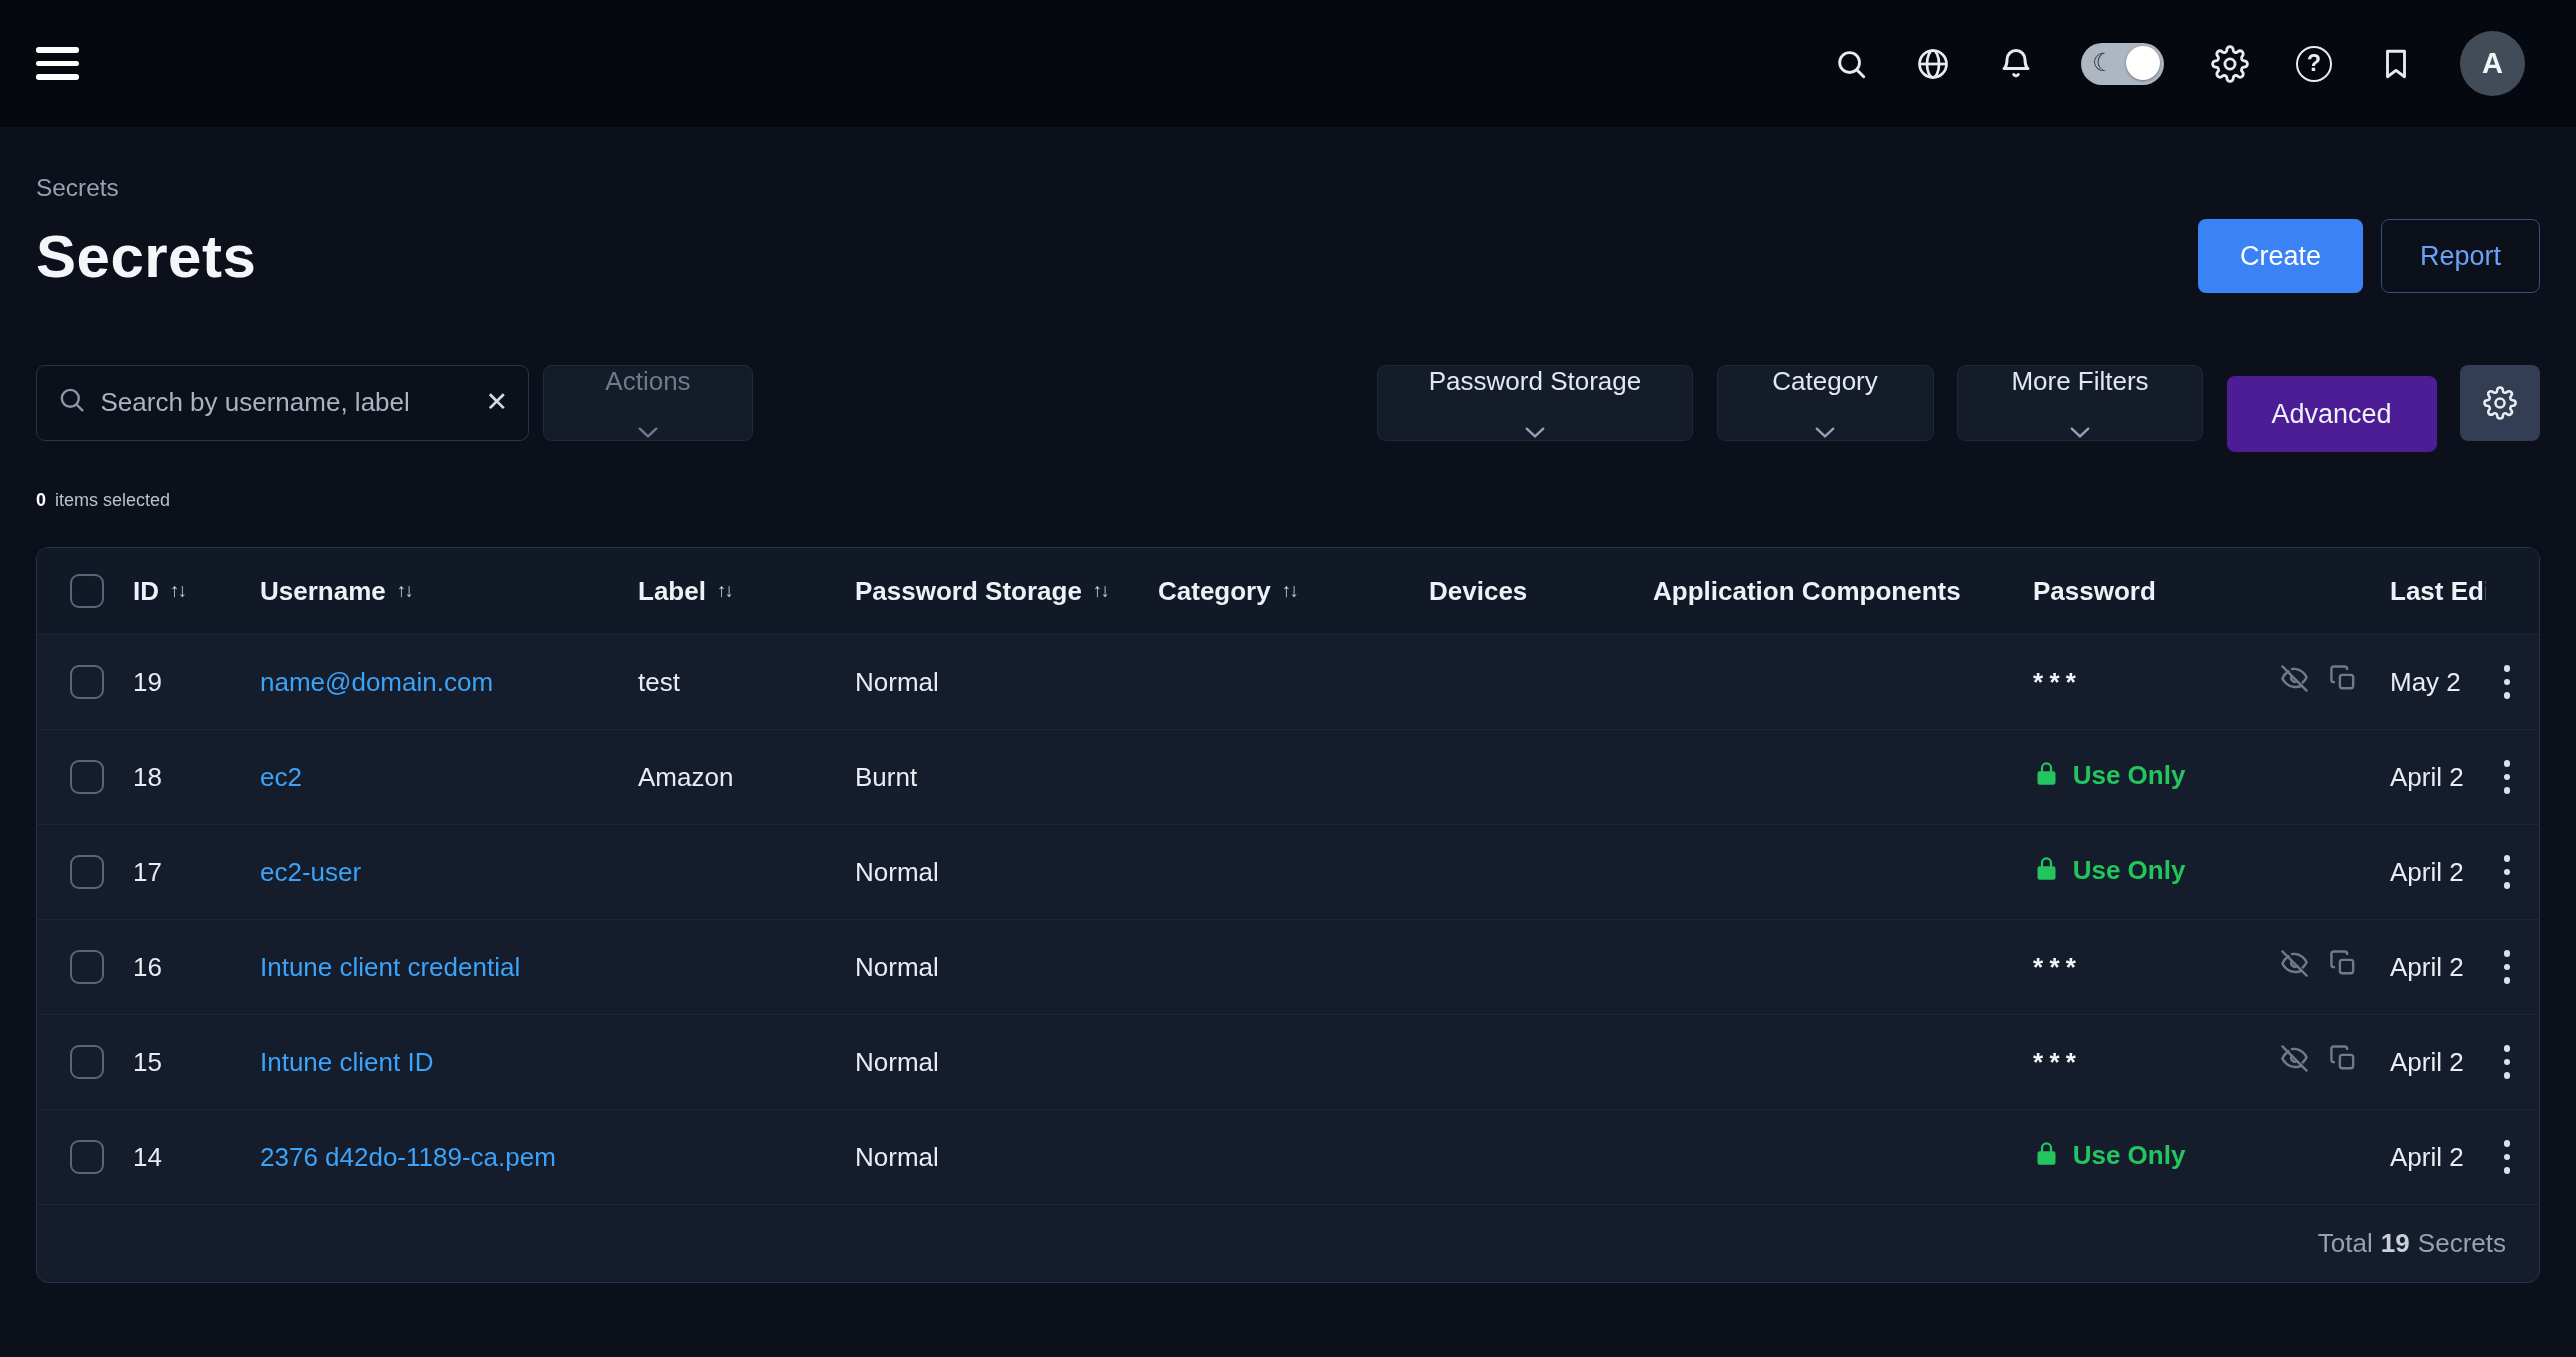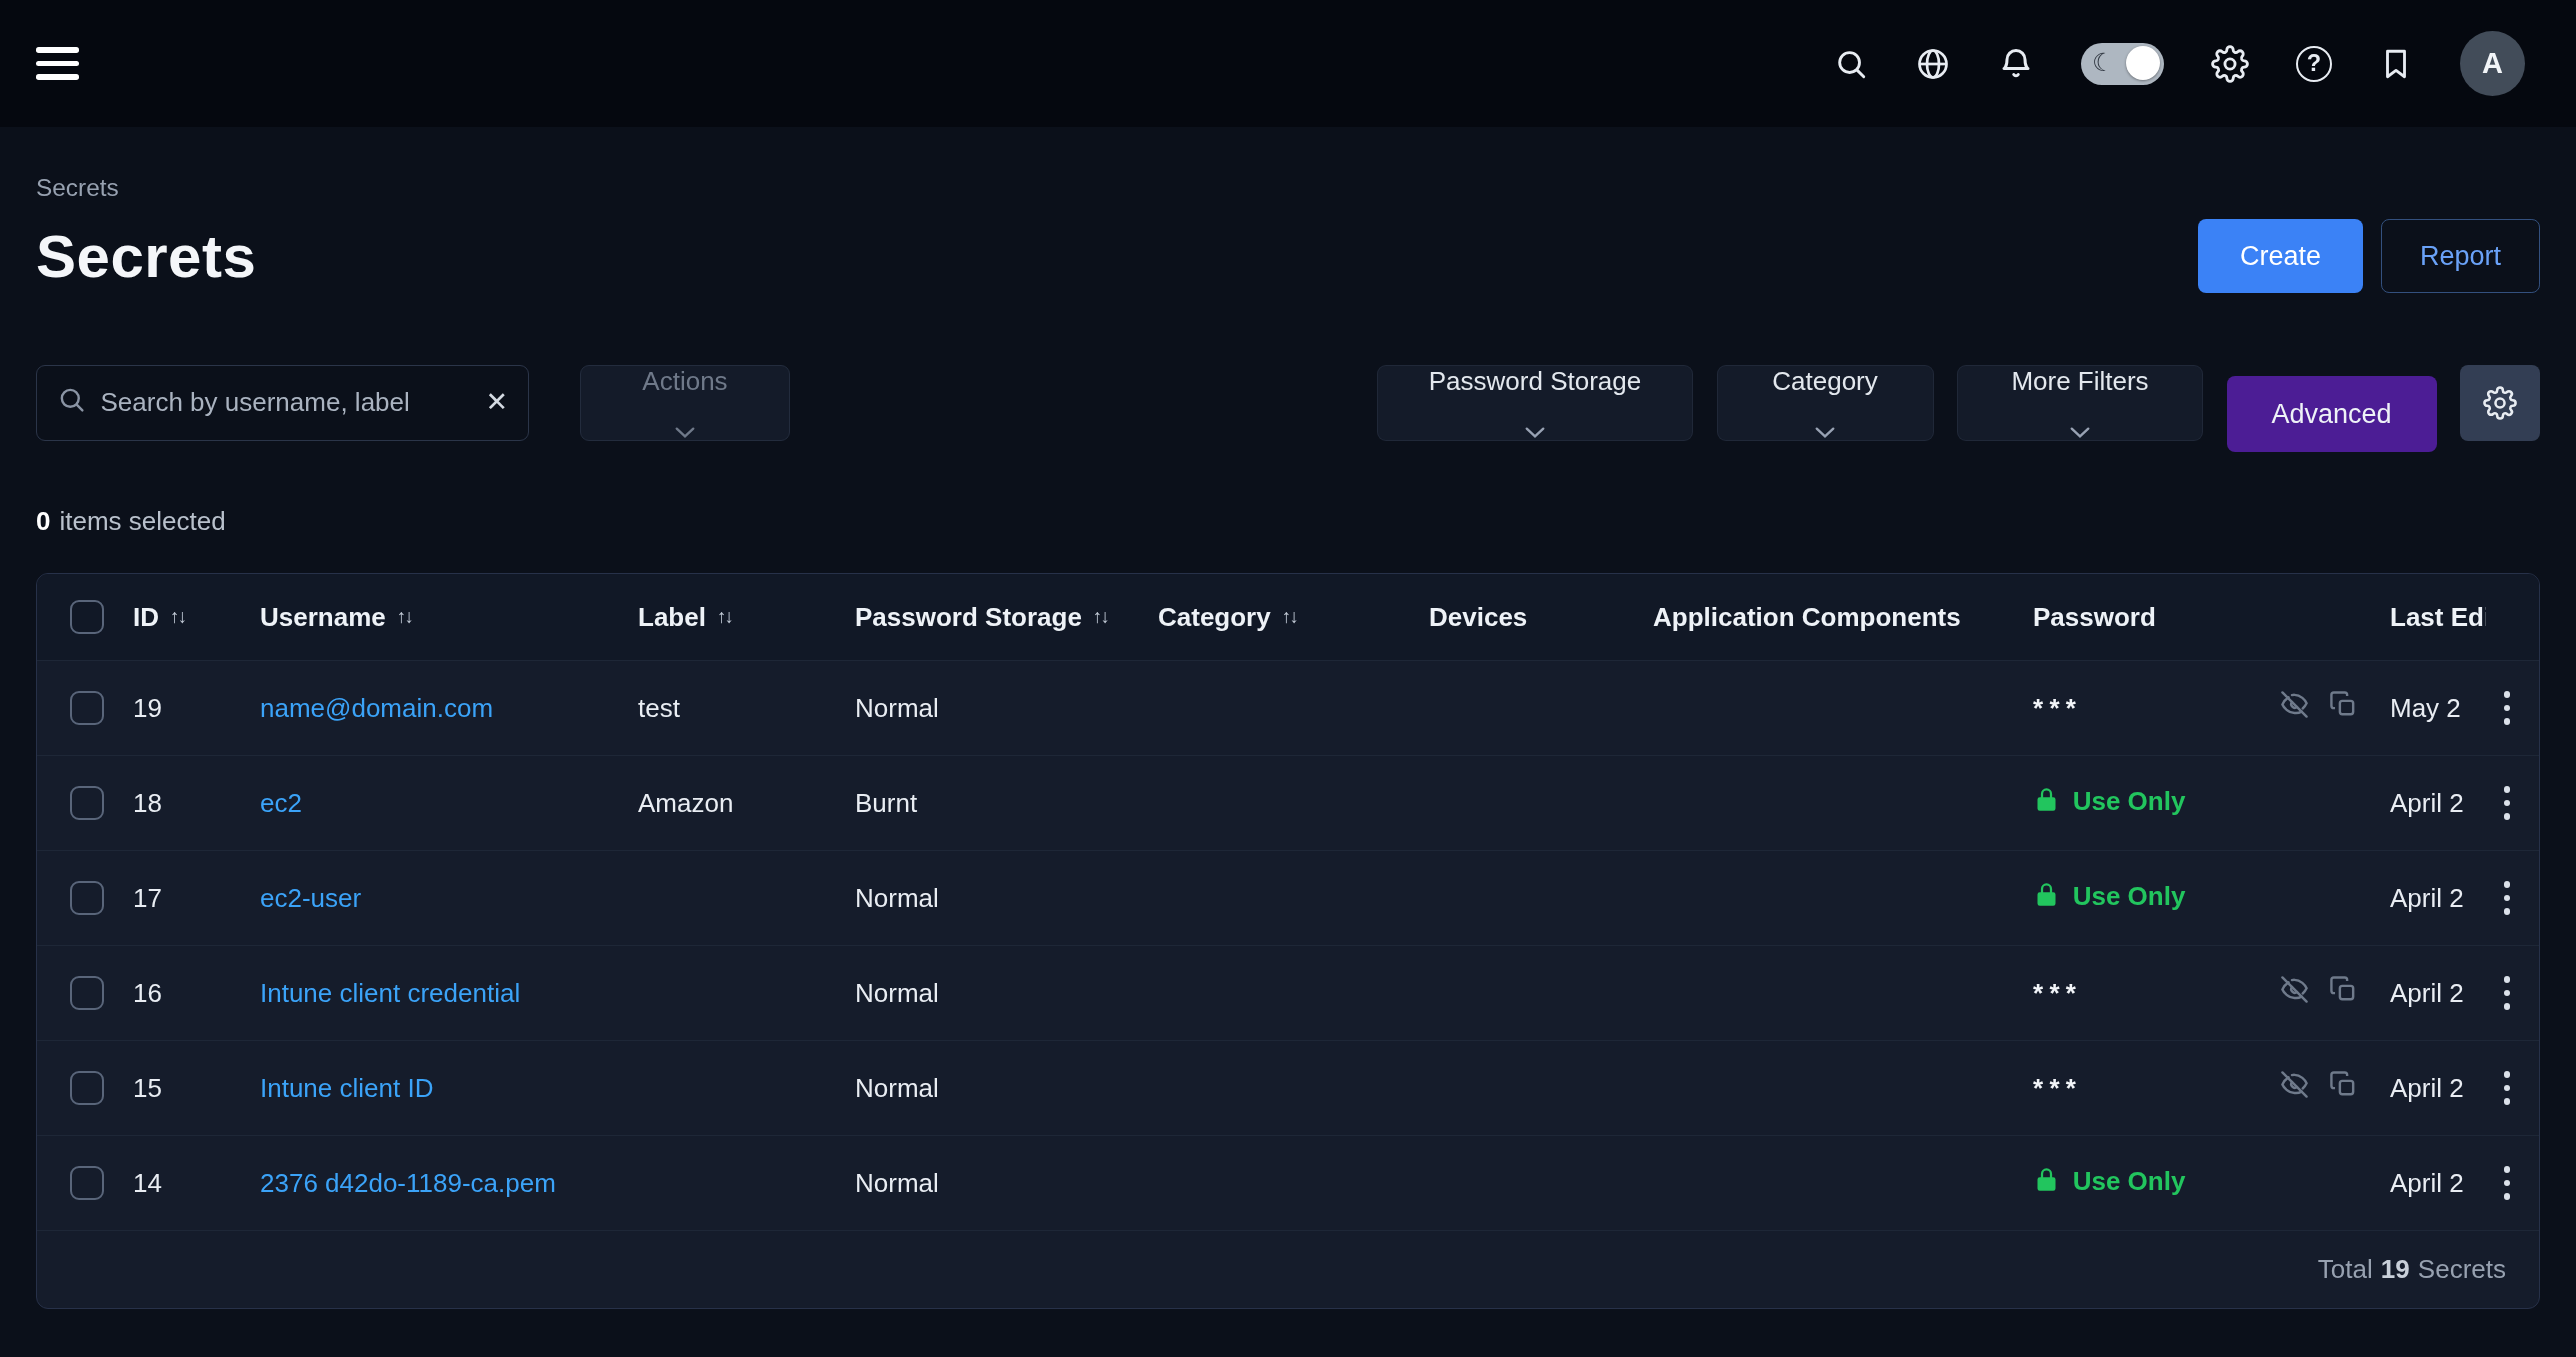--- a/index.html
+++ b/index.html
@@ -50,21 +50,21 @@
   .main { padding:0 36px; }
   .breadcrumb { margin-top:47px; font-size:24.4px; color:#97a1b0; }
   .title-row { margin-top:9px; display:flex; align-items:center; justify-content:space-between; height:90px; }
   .page-title { font-size:60px; font-weight:700; color:#f4f6f9; letter-spacing:0.5px; }
   .title-actions { display:flex; gap:18px; }
   .btn { height:74px; border-radius:8.1px; font-size:27px; display:flex; align-items:center; justify-content:center; cursor:pointer; font-family:inherit; }
   .btn-create { background:#3b82f6; color:#ffffff; border:none; padding:0 42px; }
   .btn-report { background:transparent; color:#6aa2f8; border:1.8px solid #33507e; padding:0 38px; }
   
   .filter-row { margin-top:52px; display:flex; align-items:center; justify-content:space-between; }
-  .filter-left { display:flex; align-items:center; gap:51px;border-radius:28px; }
+  .filter-left { display:flex; align-items:center; gap:14px;border-radius:28px; }
   .filter-right { display:flex; align-items:center; gap:23.5px; }
   .searchbox {
     width:493px; height:76px; border:1.8px solid #2b3549; border-radius:9px;
     display:flex; align-items:center; padding:0 20px; gap:14.5px; background:transparent;
   }
   .searchbox input {
     flex:1; background:transparent; border:none; outline:none;
     font-size:26px; color:#dfe4ec; font-family:inherit;
   }
   .searchbox input::placeholder { color:#aab3c0; opacity:1; }
@@ -80,21 +80,21 @@
   .dd-category { width:217px; }
   .dd-more { width:246px; }
   .btn-advanced {
     width:210px; height:76px; background:#4c1d95; color:#eef2f7;
     border:none; border-radius:8.1px; font-size:27px;margin-top:23px;
   }
   .btn-gear {
     width:80px; height:76px; background:#333e54; border:none; border-radius:8.1px;
     display:flex; align-items:center; justify-content:center; cursor:pointer;
   }
-  .selected-line { margin-top:54px; font-size:26px; color:#b9c1cc; }
+  .selected-line { margin-top:38px; font-size:18px; color:#b9c1cc; }
   .selected-line b { color:#ffffff; margin-right:9px; }
   
   .tableframe {
     margin-top:36px; border:1.8px solid #273149; border-radius:12px;
     background:#151c2b; overflow:hidden;
   }
   .grid-row {
     display:grid;
     grid-template-columns:87px 127px 378px 217px 303px 271px 224px 380px 357px 105px 51px;
     align-items:center;

